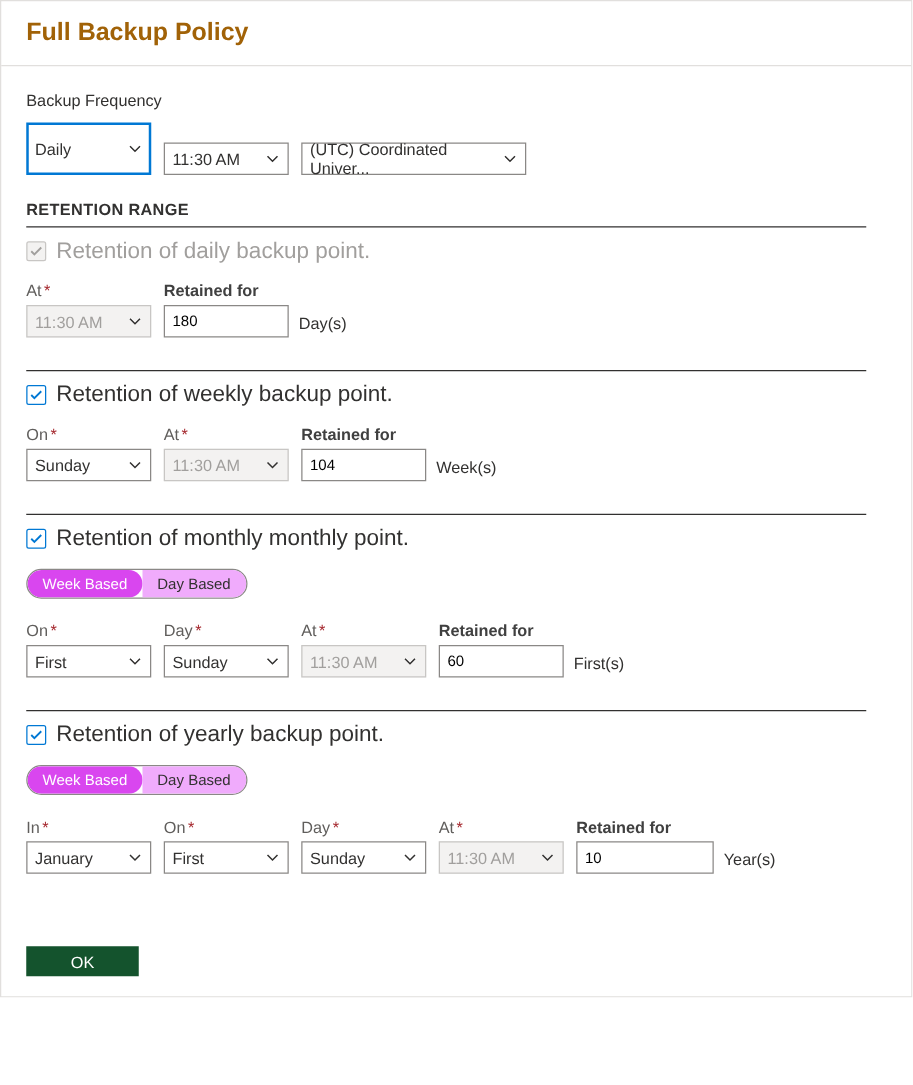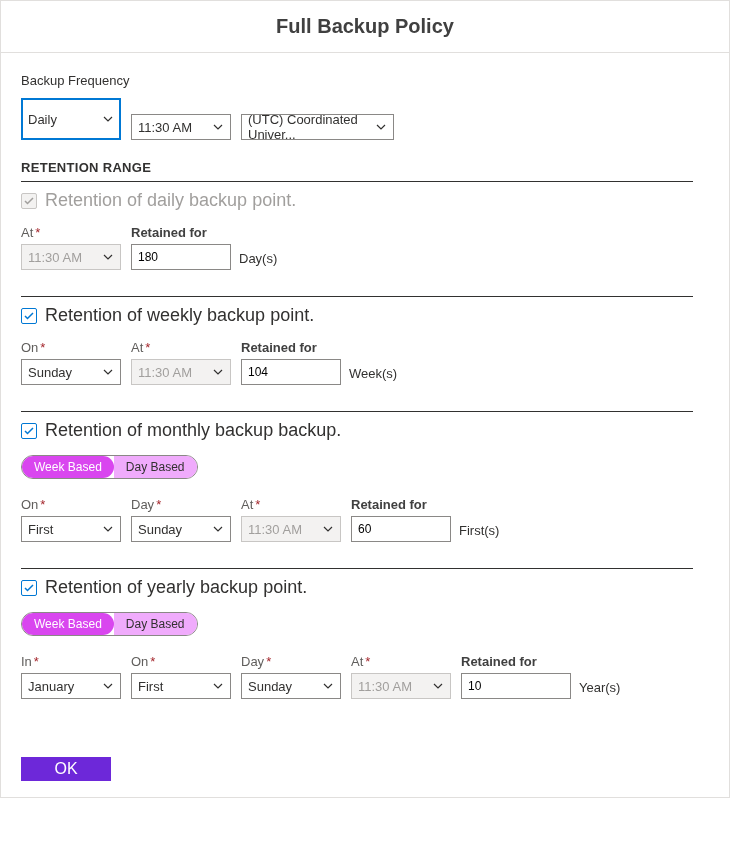--- a/index.html
+++ b/index.html
@@ -1,52 +1,52 @@
 <!DOCTYPE html>
 <html><head>
   <meta charset="utf-8">
   <style>
     * { box-sizing: border-box; margin: 0; padding: 0; }
     body { font-family: "Segoe UI", Arial, sans-serif; font-size: 13px; color: #323130; background: #fff; width: 730px; }
     .panel { border: 1px solid #e1dfdd; }
     .header { padding: 14px 20px; border-bottom: 1px solid #e1dfdd; }
-    .header h1 { font-size: 20px; font-weight: 600; color: #404040; text-align: center; }
+    .header h1 { font-size: 20px; font-weight: 600; color: #a16207; }
     .body { padding: 20px 36px 16px 20px; }
     .section-label { font-size: 13px; margin-bottom: 10px; display: block; }
     .row { display: flex; align-items: flex-end; gap: 10px; margin-bottom: 20px; flex-wrap: wrap; }
     .field { display: flex; flex-direction: column; justify-content: space-between; }
     .field-label { font-size: 13px; color: #605e5c; margin-bottom: 4px; }
     .field-label.dark { color: #404040; font-weight: 600; }
     .req { color: #a4262c; margin-left: 2px; }
     .select, .input { height: 26px; border: 1px solid #8a8886; background: #fff; padding: 0 6px; font-size: 13px; font-family: inherit; position: relative; display: flex; align-items: center; justify-content: space-between; cursor: pointer; }
     .select.focused { border: 2px solid #0078d4; padding: 0 5px; height: 42px; }
     .select.disabled { background: #f3f2f1; border-color: #c8c6c4; color: #a19f9d; cursor: default; }
     .select .chev { flex-shrink: 0; margin-left: 6px; }
     .input { cursor: text; }
     .input input { border: none; outline: none; width: 100%; font-size: 12px; font-family: inherit; background: transparent; }
     .w100 { width: 100px; }
     .w110 { width: 110px; }
-    .w180 { width: 153px; }
+    .w180 { width: 180px; }
     .unit { font-size: 13px; color: #323130; padding-bottom: 4px; margin-left: -2px; }
     .retention-title { font-size: 13px; font-weight: 700; letter-spacing: 0.3px; margin-top: 16px; margin-bottom: 6px; text-transform: uppercase; }
     .hr { border: none; border-top: 1px solid #323130; margin: 0 0 8px 0; }
     .check-row { display: flex; align-items: center; gap: 8px; margin-bottom: 14px; }
     .checkbox { width: 16px; height: 16px; border: 1px solid #8a8886; border-radius: 2px; display: flex; align-items: center; justify-content: center; cursor: pointer; flex-shrink: 0; }
     .checkbox.checked { border-color: #0078d4; }
     .checkbox.checked svg path { stroke: #0078d4; }
     .checkbox.disabled { border-color: #c8c6c4; background: #f3f2f1; cursor: default; }
     .checkbox.disabled svg path { stroke: #a19f9d; }
     .check-label { font-size: 18px; }
     .check-label.muted { color: #a19f9d; }
     .section-block { margin-bottom: 26px; }
     .pill-toggle { display: inline-flex; border: 1px solid #8a8886; border-radius: 14px; overflow: hidden; height: 24px; margin-bottom: 18px; }
     .pill { padding: 0 12px; display: flex; align-items: center; font-size: 12px; cursor: pointer; background: #f0abfc; color: #323130; }
     .pill.active { background: #d946ef; color: #fff; border-radius: 12px; margin: 0; }
     .footer { padding: 16px 20px; }
-    .btn-primary { background: #6d28d9; color: #fff; border: none; height: 24px; padding: 0 24px; font-size: 16px; cursor: pointer; font-family: inherit; min-width: 90px; }
+    .btn-primary { background: #14532d; color: #fff; border: none; height: 24px; padding: 0 24px; font-size: 13px; cursor: pointer; font-family: inherit; min-width: 90px; }
     svg.chev { width: 12px; height: 12px; }
   </style>
 </head>
 <body>
 
 <div class="panel">
   <div class="header">
     <h1>Full Backup Policy</h1>
   </div>
 
@@ -148,21 +148,21 @@
 
     <hr class="hr">
 
     <div class="section-block">
       <div class="check-row">
         <div class="checkbox checked">
           <svg width="12" height="12" viewBox="0 0 12 12">
               <path d="M2 6l2.5 2.5L10 3" fill="none" stroke-width="1.5"></path>
             </svg>
         </div>
-        <span class="check-label">Retention of monthly backup backup.</span>
+        <span class="check-label">Retention of monthly monthly point.</span>
       </div>
       <div class="pill-toggle">
         <div class="pill active">Week Based</div>
         <div class="pill">Day Based</div>
       </div>
       <div class="row">
         <div class="field">
           <span class="field-label"><span>On</span><span class="req">*</span></span>
           <div class="select w100">
             <span>First</span>

